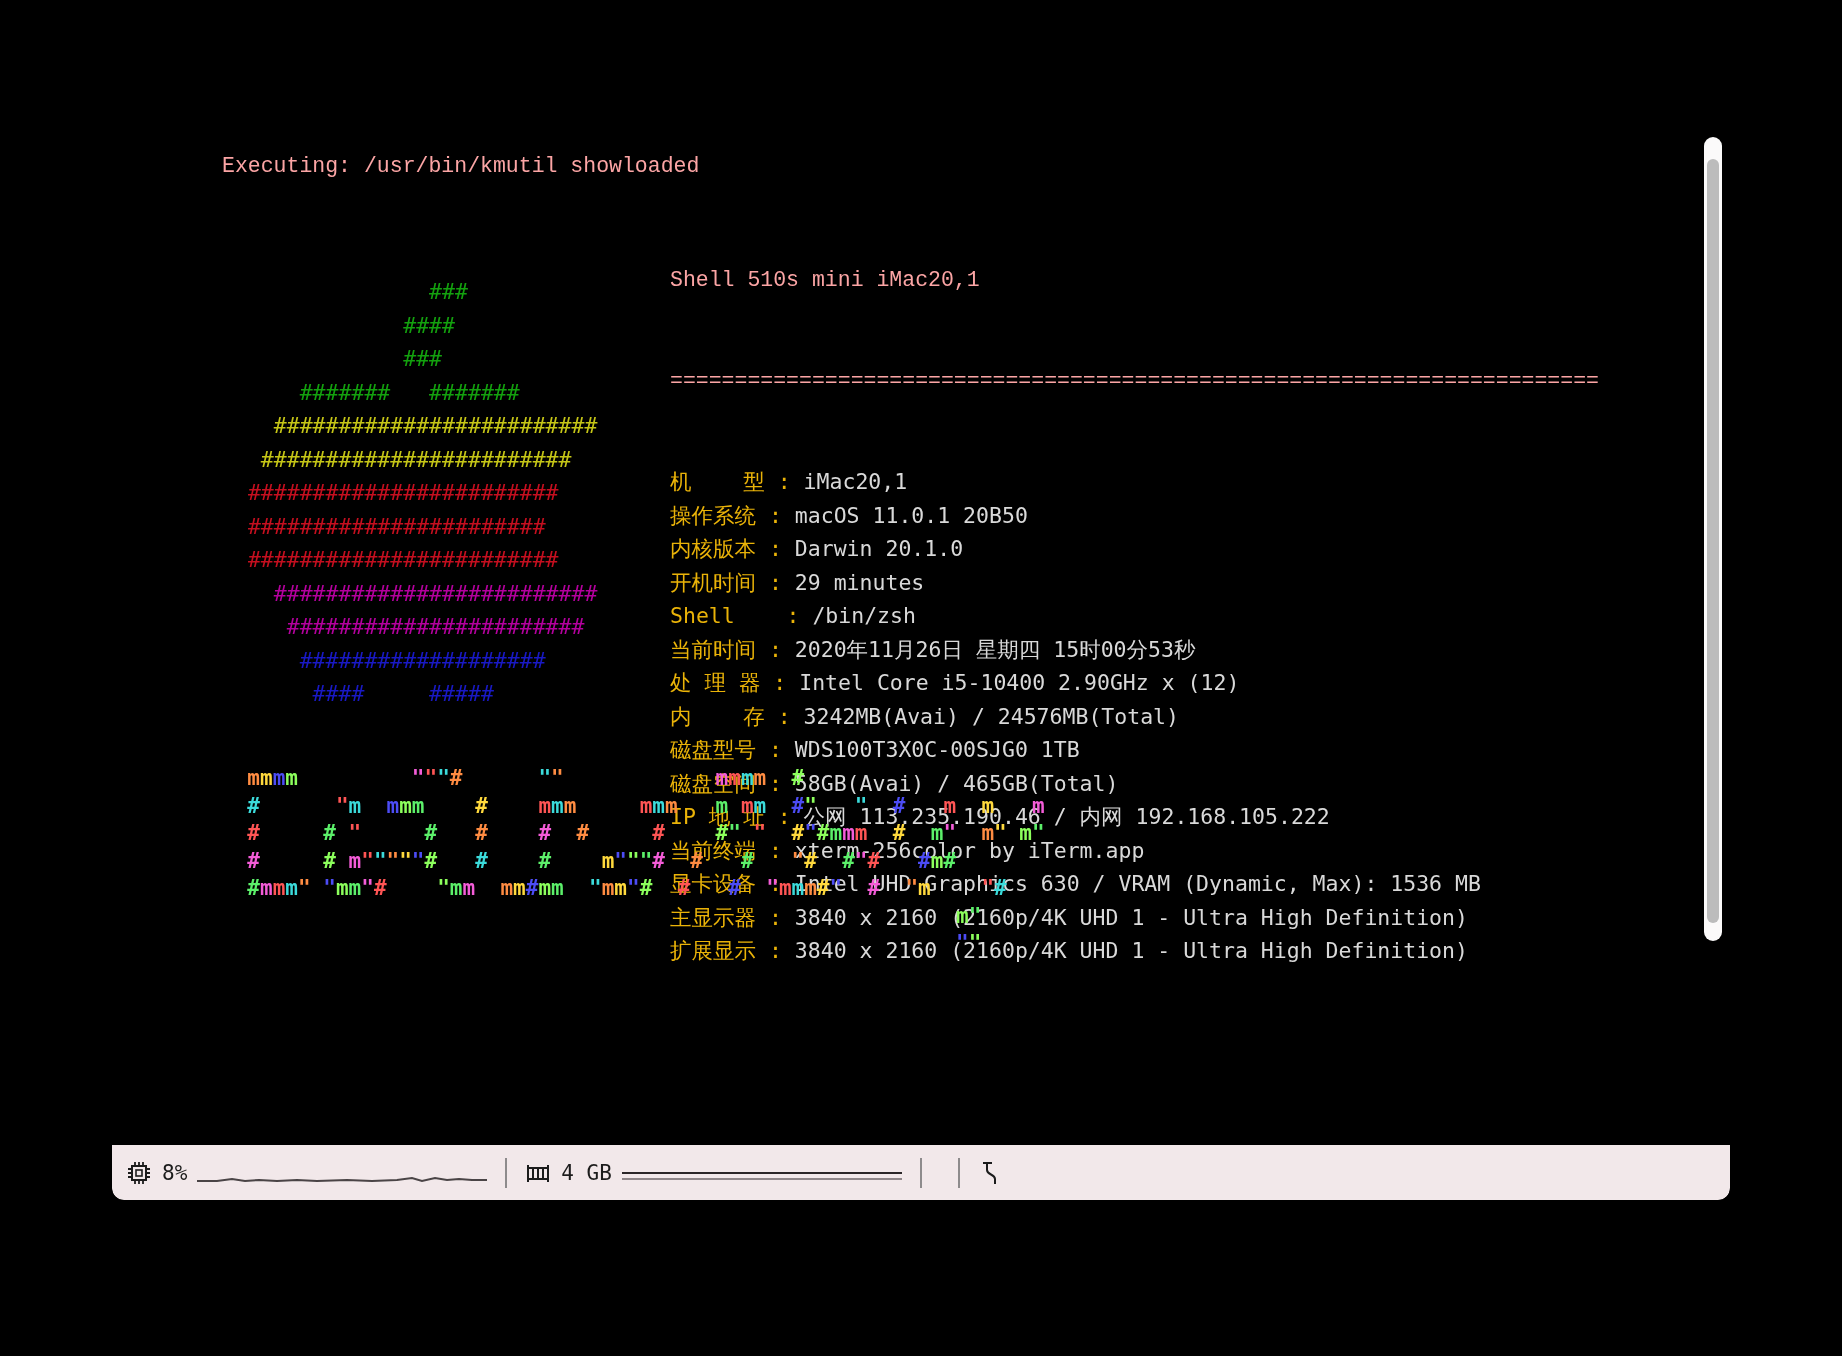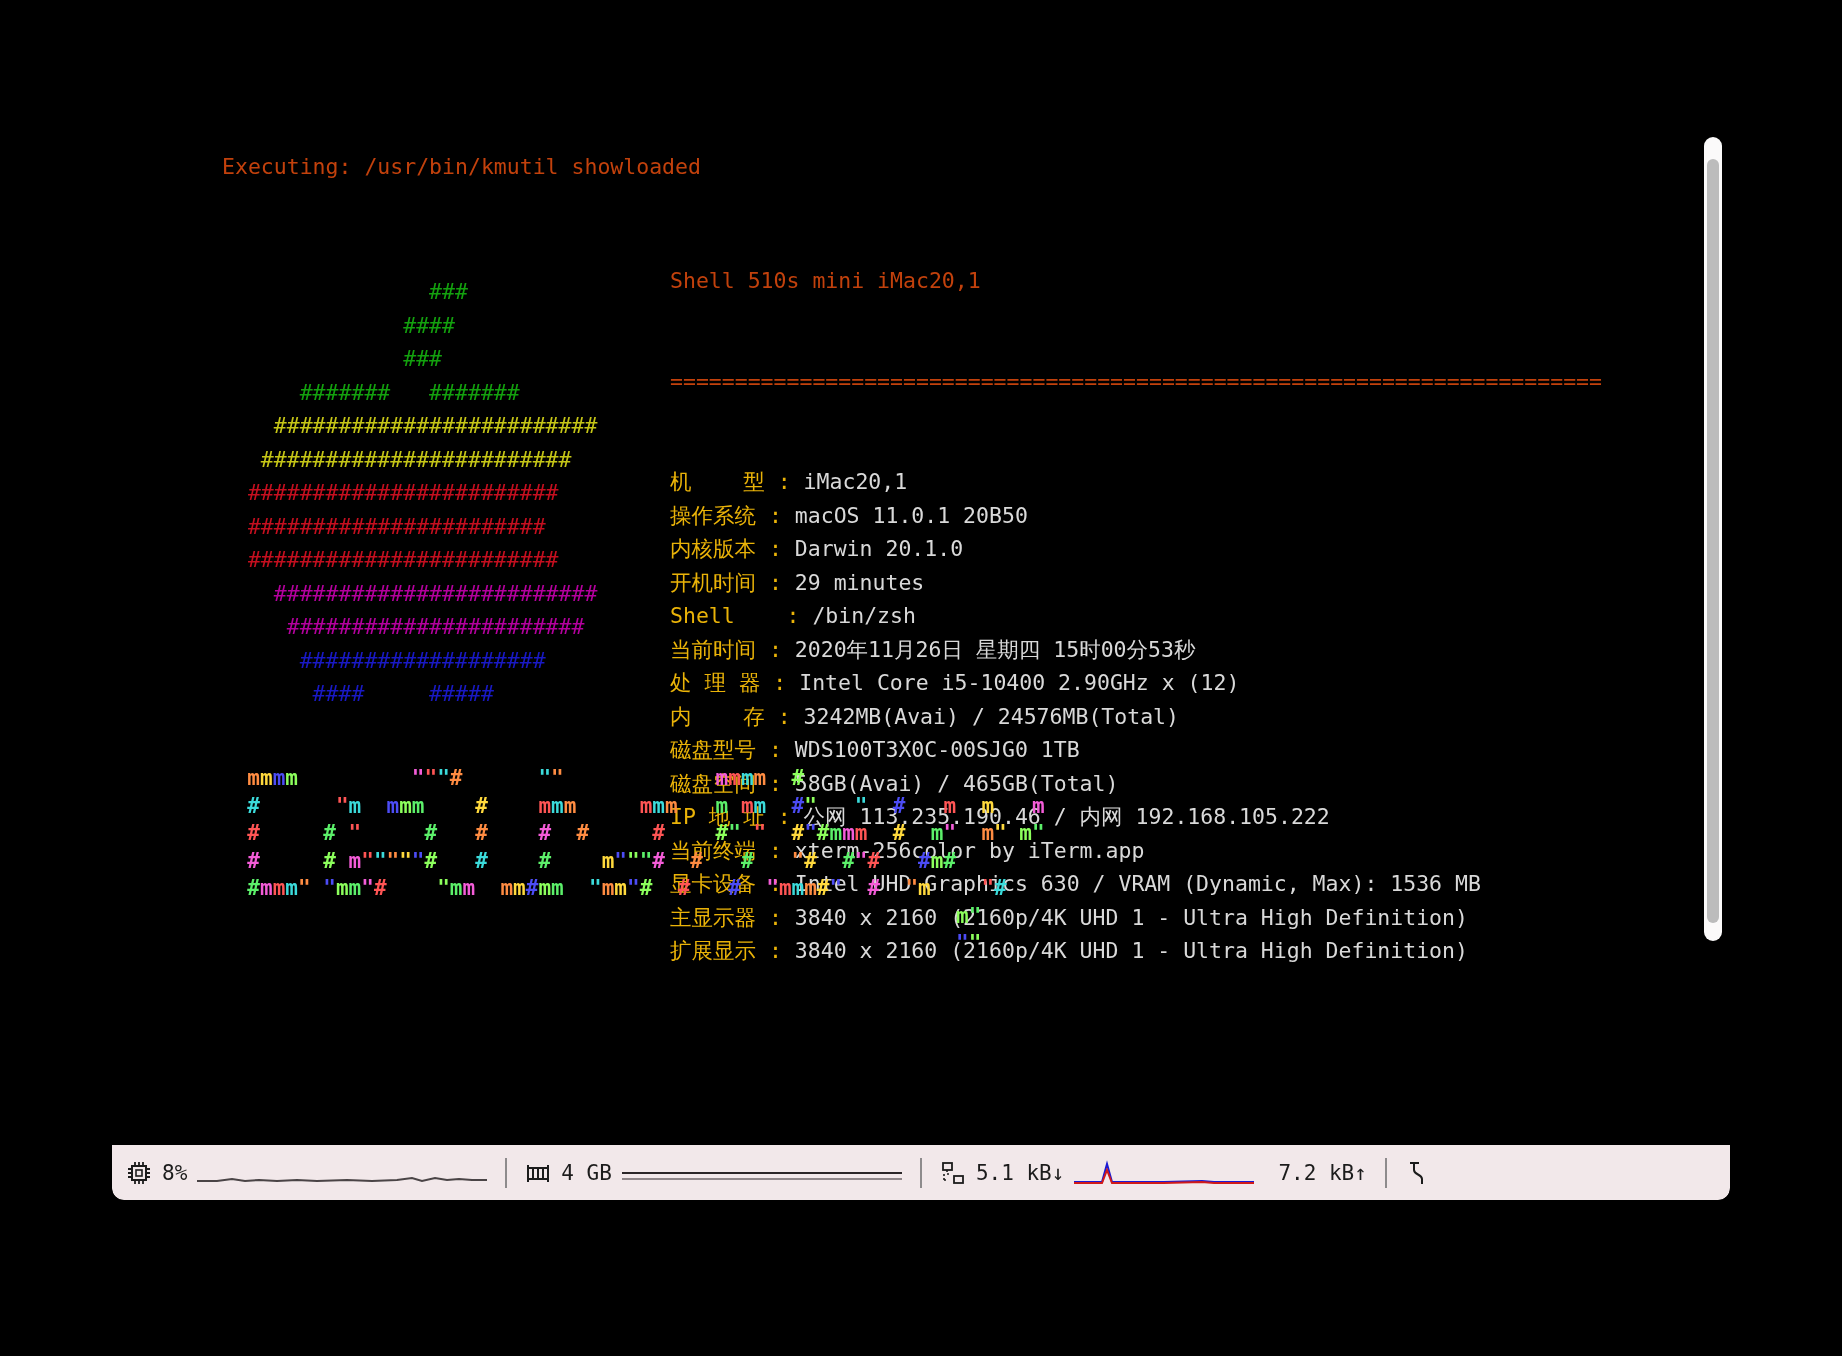--- a/index.html
+++ b/index.html
@@ -34,21 +34,21 @@
     font-family:"Liberation Sans",sans-serif;font-size:22px;color:#55484d;
   }
 
   
   .term{
     position:relative;background:#000;height:934px;overflow:hidden;
     font-family:"DejaVu Sans Mono","Liberation Mono",monospace;
     font-size:21.5px;line-height:33.5px;white-space:pre;
   }
 
-  .txt-white{color:#c2410c;}
+  .txt-white{color:#fca5a5;font-family:Liberation Mono, monospace;}
 
   
   .infoblock{position:absolute;left:558px;top:122px;}
   .inforow{display:block;height:33.5px;}
   .label{color:#eab308;}
   .val{color:#d9d9d9;}
 
   
   .apple{position:absolute;left:110px;top:200px;line-height:33.5px;font-size:21.5px;}
 
@@ -139,34 +139,20 @@
         </svg>
         <span>4 GB</span>
         <svg class="spark" width="280" height="30" viewBox="0 0 280 30">
           <path d="M0 15 L280 15" stroke="#2b2628" stroke-width="2.2" fill="none"></path>
           <path d="M0 21 L280 21" stroke="#6e6668" stroke-width="1.6" fill="none"></path>
         </svg>
       </div>
 
       <div class="divider"></div>
 
-      <div class="stat">
-        <svg width="26" height="26" viewBox="0 0 26 26">
-          <rect x="3" y="3" width="9" height="7" stroke="#1c1c1c" stroke-width="1.8" fill="none"></rect>
-          <rect x="14" y="16" width="9" height="7" stroke="#1c1c1c" stroke-width="1.8" fill="none"></rect>
-          <path d="M7 10v4M7 14h3" stroke="#1c1c1c" stroke-width="1.6" fill="none" stroke-dasharray="2 2"></path>
-          <path d="M4 14v6M4 20h3" stroke="#1c1c1c" stroke-width="1.6" fill="none" stroke-dasharray="2 2"></path>
-        </svg>
-        <span>5.1 kB↓</span>
-        <svg class="spark" width="180" height="30" viewBox="0 0 180 30">
-          <path d="M0 24 L28 24 L33 6 L38 24 L90 24 L128 23 L140 24 L180 24" stroke="#1a1ad4" stroke-width="2" fill="none"></path>
-          <path d="M0 25 L28 25 L33 12 L38 25 L90 25 L128 24 L140 25 L180 25" stroke="#d11a1a" stroke-width="2" fill="none"></path>
-        </svg>
-        <span style="margin-left:14px">7.2 kB↑</span>
-      </div>
 
       <div class="divider"></div>
 
       <div class="stat">
         <svg width="26" height="28" viewBox="0 0 26 28">
           <path d="M9 3 v8 c0 5 8 4 8 9 v5" stroke="#1c1c1c" stroke-width="2" fill="none"></path>
           <path d="M14 4 h-9" stroke="#1c1c1c" stroke-width="2" fill="none"></path>
         </svg>
       </div>
 

